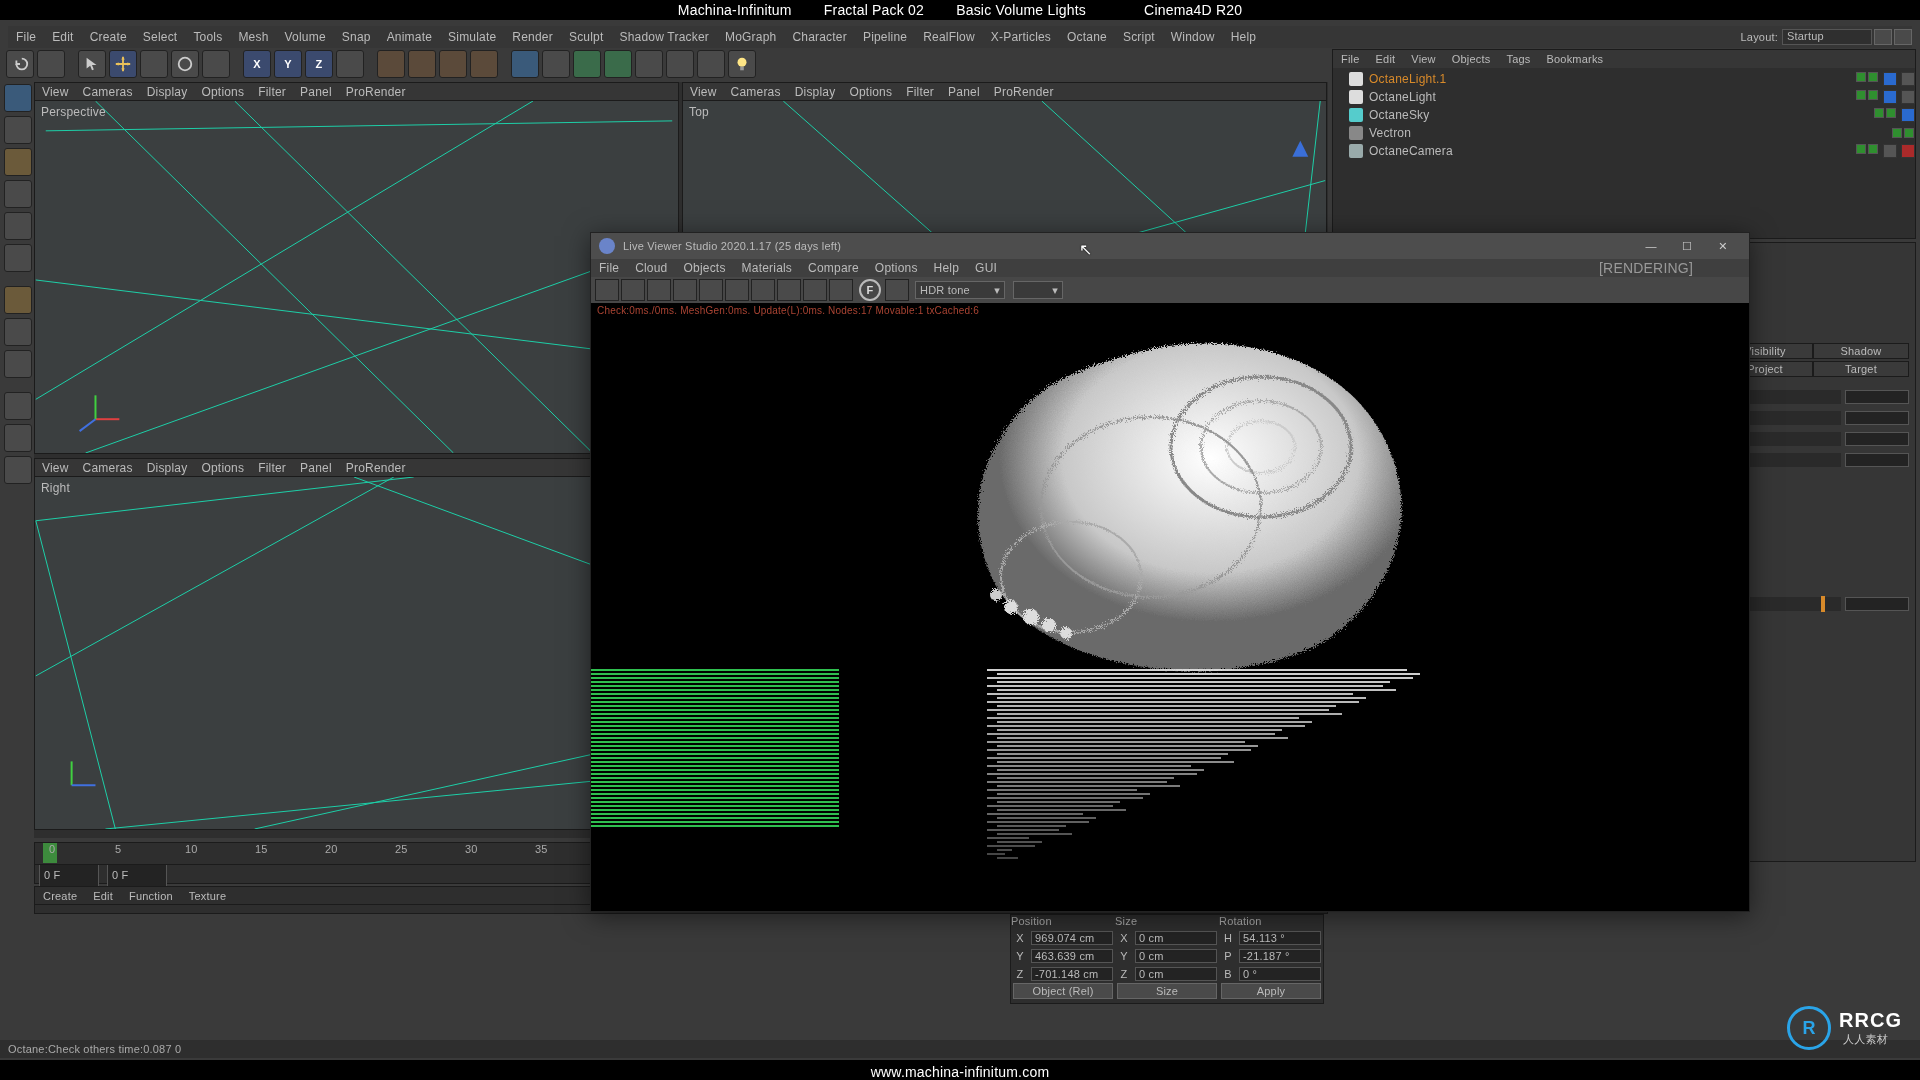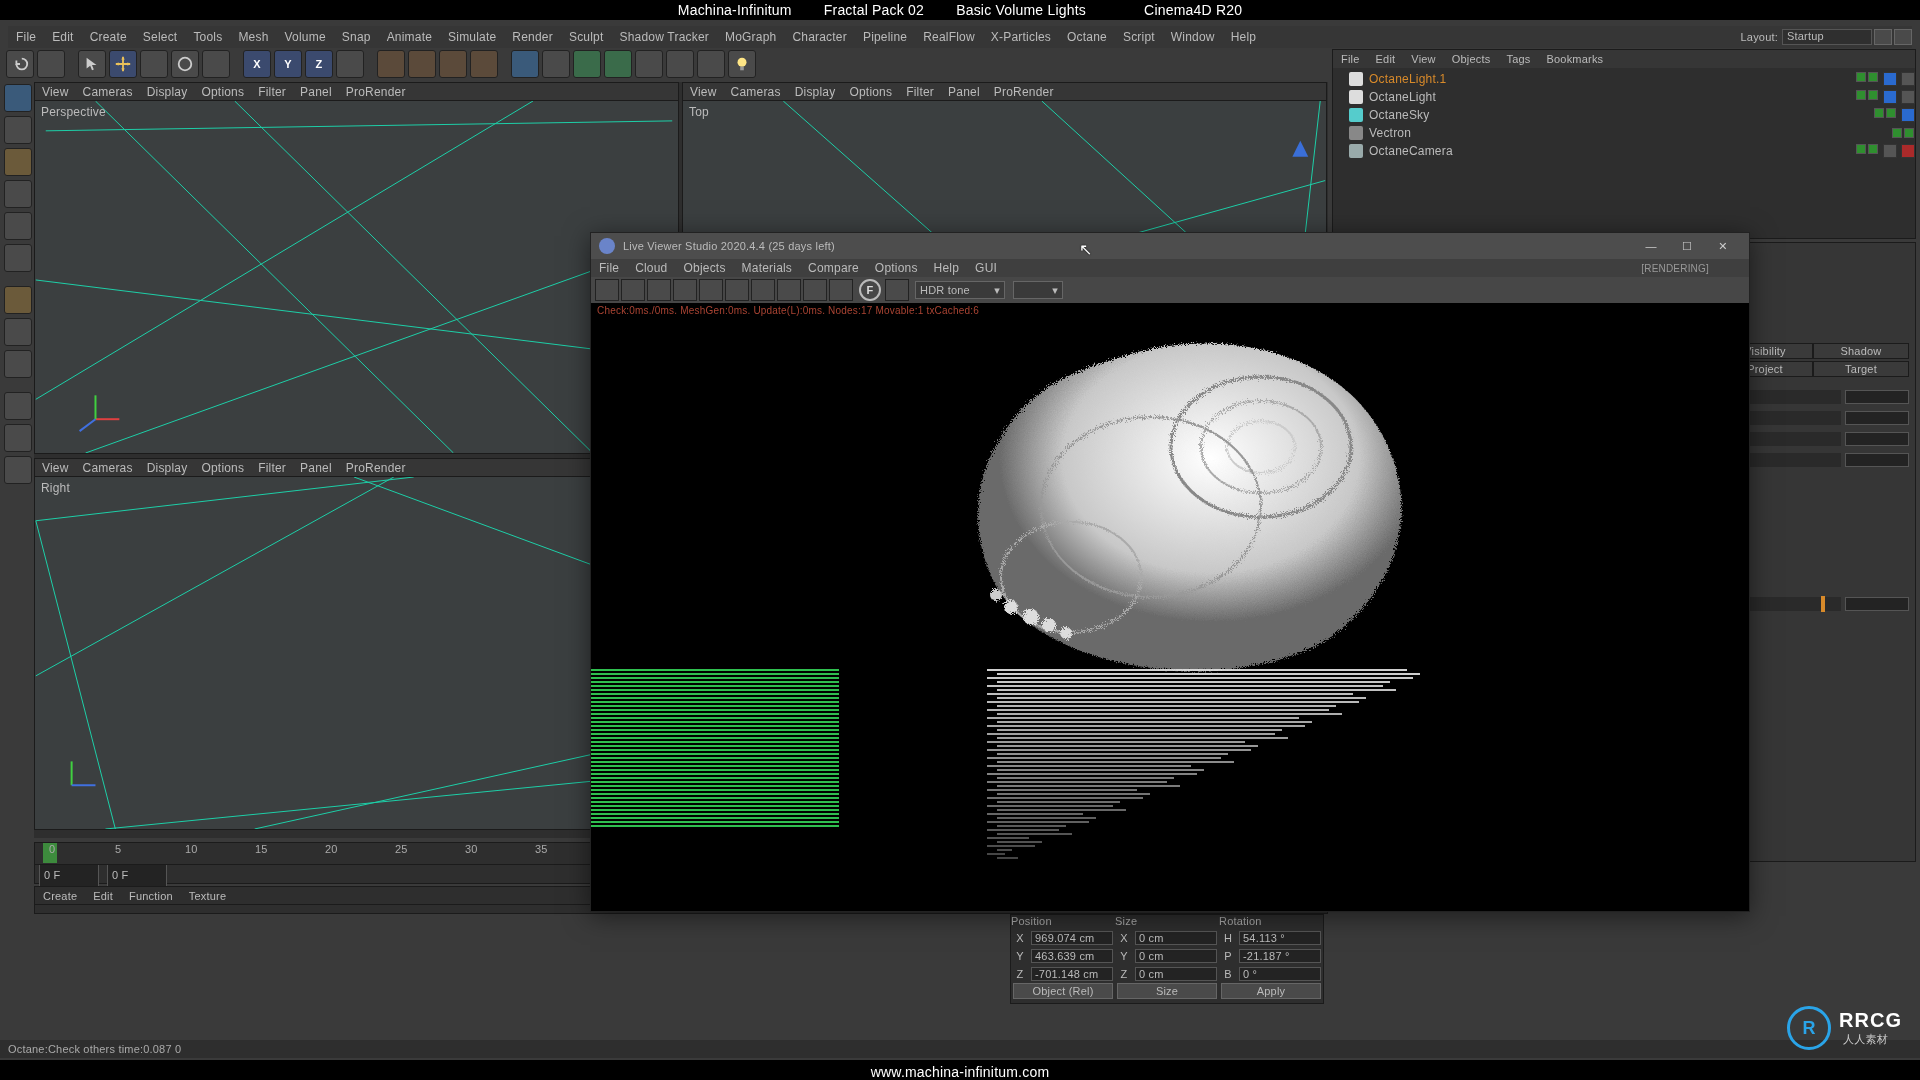--- a/index.html
+++ b/index.html
@@ -100,21 +100,21 @@
 .status{position:absolute;left:0;bottom:22px;width:1920px;height:18px;background:#2e2e2e;color:#aaa;font-size:11px;padding-left:8px;z-index:10;display:flex;align-items:center}
 
 
 .live-viewer{position:absolute;left:590px;top:232px;width:1160px;height:680px;background:#4a4a4a;border:1px solid #222;box-shadow:0 4px 24px rgba(0,0,0,0.5);z-index:800}
 .lv-title{height:26px;display:flex;align-items:center;background:#4d4d4d;padding:0 8px}
 .lv-title .lv-ico{width:16px;height:16px;border-radius:8px;background:#6a84c9;margin-right:8px}
 .lv-title .spacer{flex:1}
 .lv-title .winbtn{width:36px;height:24px;display:flex;align-items:center;justify-content:center;color:#ccc}
 .lv-menu{height:18px;display:flex;align-items:center;background:#3f3f3f}
 .lv-menu .mi{padding:0 8px;font-size:12px}
-.lv-menu .rstat{margin-left:auto;margin-right:40px;color:#999;font-size:10px}
+.lv-menu .rstat{margin-left:auto;margin-right:56px;color:#999;font-size:14px}
 .lv-tbar{height:26px;display:flex;align-items:center;background:#474747;padding:0 4px}
 .lv-tbar .tb-btn{width:24px;height:22px;border-radius:0;margin-right:2px}
 .lv-tbar .F{width:22px;height:22px;border:2px solid #bbb;border-radius:11px;display:flex;align-items:center;justify-content:center;font-weight:bold;color:#ddd;margin:0 4px}
 .lv-tbar .combo{width:90px;height:18px;background:#3a3a3a;border:1px solid #666;margin:0 4px;display:flex;align-items:center;padding:0 4px}
 .lv-statline{height:14px;background:#000;color:#a43;font-size:10px;padding:0 6px;display:flex;align-items:center}
 .lv-canvas{position:relative;width:100%;flex:1;background:#000}
 .lv-body{display:flex;flex-direction:column;height:calc(100% - 26px)}
 .fractal{position:absolute;left:260px;top:0;width:600px;height:370px}
 .fractal svg{width:100%;height:100%}
 
@@ -522,21 +522,21 @@
     <div class="cbbtn">Size</div>
     <div class="cbbtn">Apply</div>
   </div>
 </div>
 
 <div class="status">Octane:Check others time:0.087  0</div>
 
 <div class="live-viewer">
   <div class="lv-title">
     <div class="lv-ico"></div>
-    <span>Live Viewer Studio 2020.4.4 (25 days left)</span>
+    <span>Live Viewer Studio 2020.1.17 (25 days left)</span>
     <div class="spacer"></div>
     <div class="winbtn">—</div>
     <div class="winbtn">☐</div>
     <div class="winbtn">✕</div>
   </div>
   <div class="lv-body">
     <div class="lv-menu">
       <span class="mi">File</span>
       <span class="mi">Cloud</span>
       <span class="mi">Objects</span>

